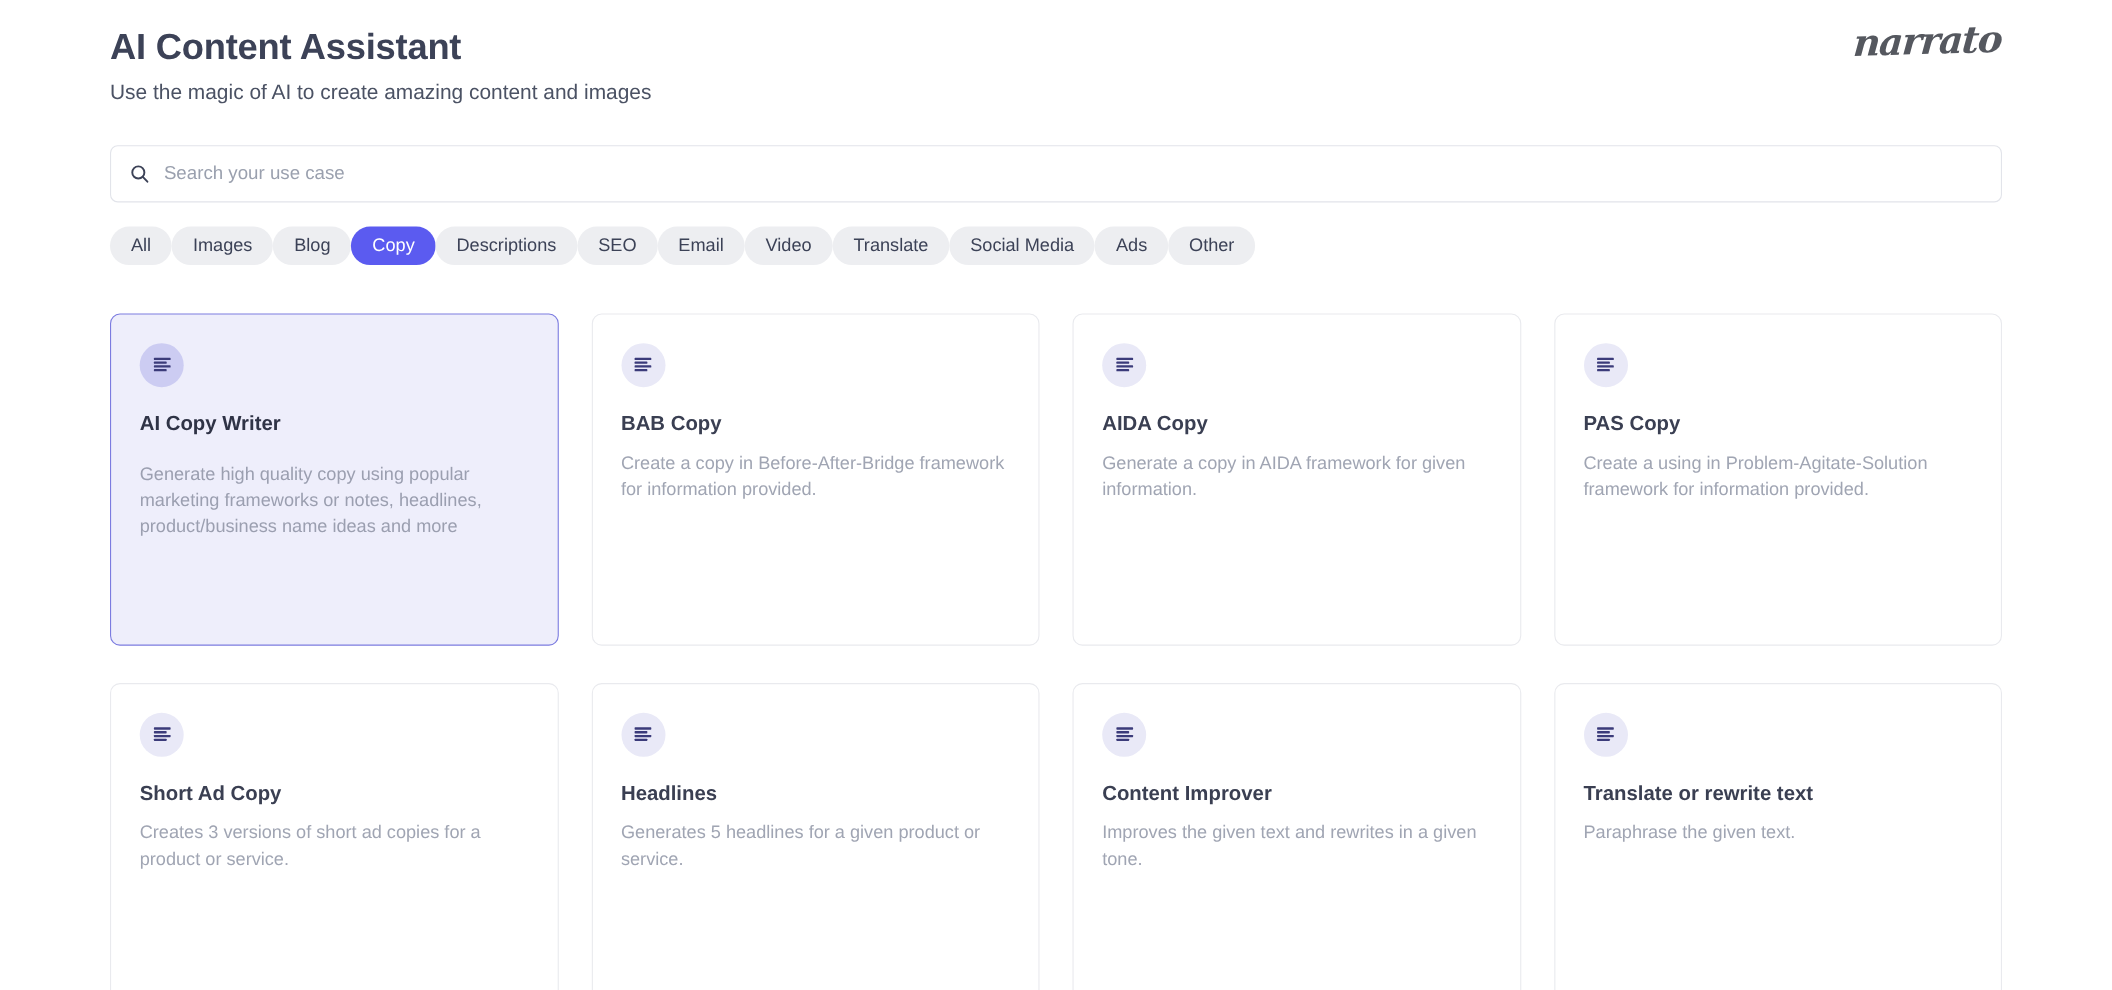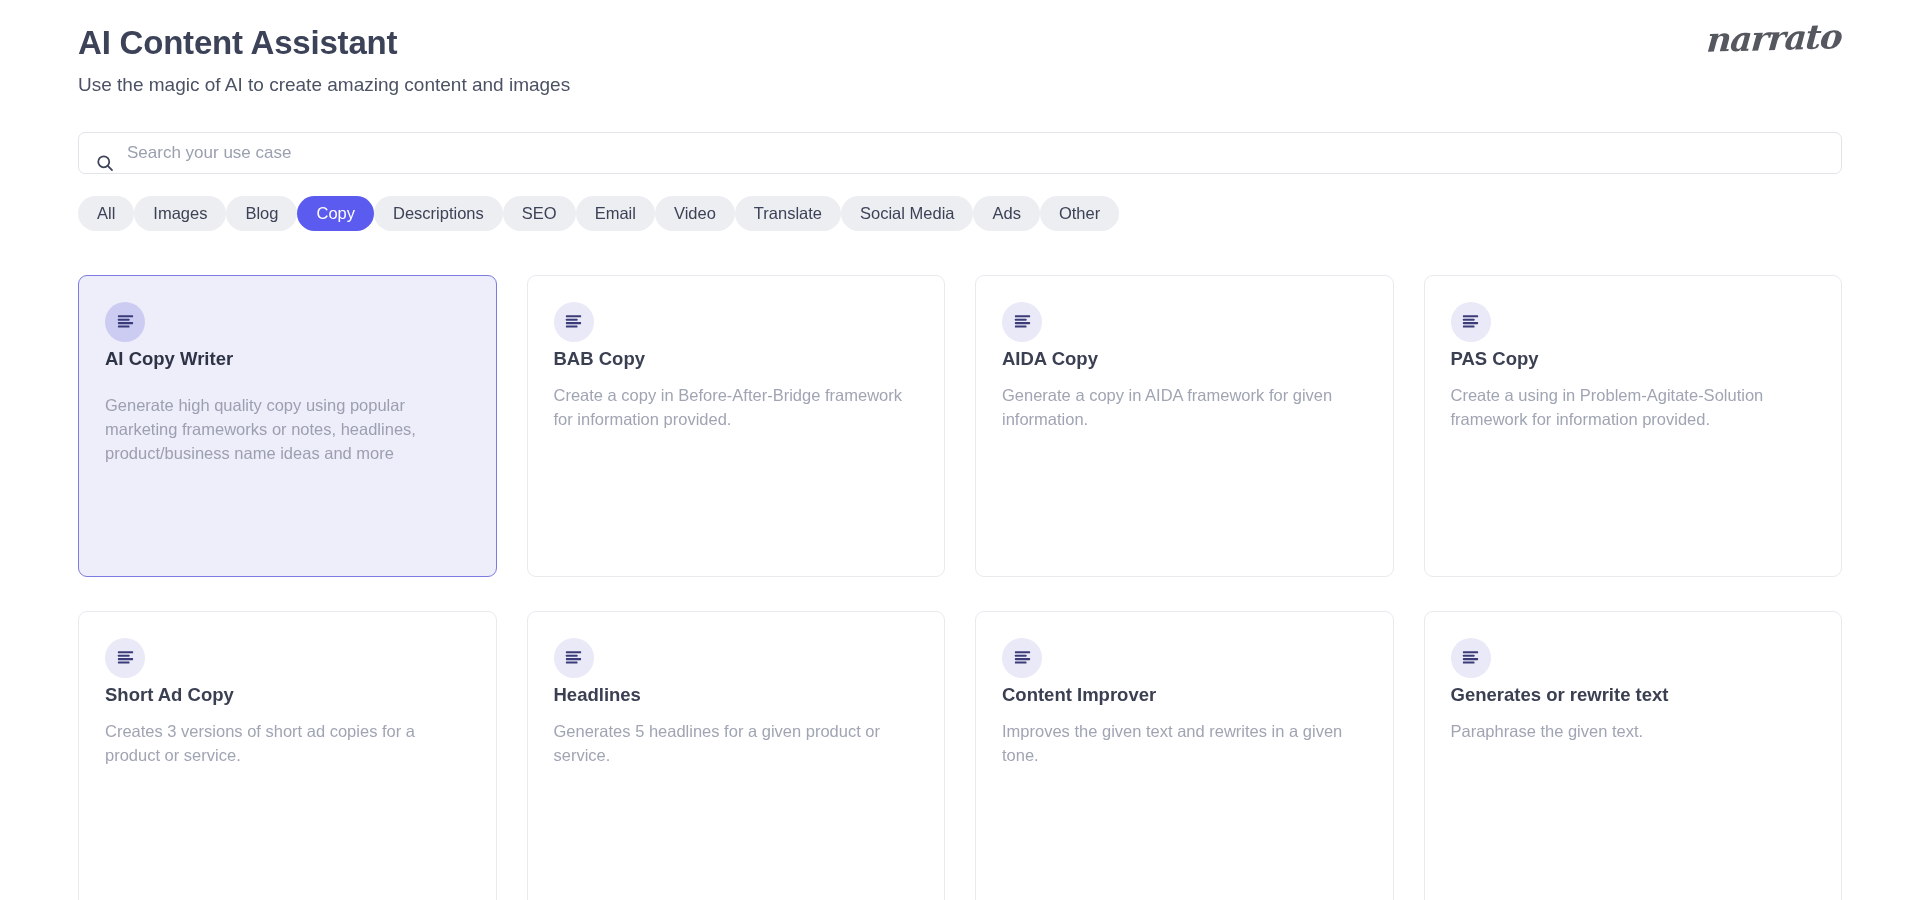--- a/index.html
+++ b/index.html
@@ -15,21 +15,21 @@
     background: #ffffff;
     font-family: "Liberation Sans", "DejaVu Sans", sans-serif;
     color: #2e3440;
     -webkit-font-smoothing: antialiased;
   }
 
   .page {
     position: relative;
     width: 1920px;
     height: 900px;
-    padding: 0 78px;
+    padding: 0 100px;
   }
 
   
   .header {
     position: relative;
     padding-top: 22px;
   }
 
   .page-title {
     font-size: 33px;
@@ -57,25 +57,25 @@
     font-size: 34px;
     letter-spacing: -1.2px;
     color: #55585f;
     transform: skewX(-6deg) rotate(-1.6deg);
     user-select: none;
   }
 
   
   .search-wrap {
     margin-top: 34px;
-    height: 42px;
+    height: 52px;
     border: 1px solid #e2e4ea;
     border-radius: 7px;
     display: flex;
-    align-items: flex-end;
+    align-items: center;
     padding: 0 16px;
     background: #fff;
   }
 
   .search-icon {
     width: 20px;
     height: 20px;
     flex: 0 0 20px;
     margin-right: 12px;
     color: #3c4257;
@@ -158,21 +158,21 @@
     justify-content: center;
   }
 
   .card.is-selected .card-icon {
     background: #ccccf2;
   }
 
   .card-icon svg { display: block; }
 
   .card-title {
-    margin-top: 6px;
+    margin-top: 22px;
     font-size: 18.5px;
     font-weight: 700;
     color: #3a3f52;
     line-height: 1.2;
   }
 
   .card.is-selected .card-title { color: #2f3346; }
 
   .card-desc {
     margin-top: 14px;
@@ -305,18 +305,18 @@
       </div>
       <div class="card">
         <div class="card-icon">
           <svg viewBox="0 0 20 20" width="19" height="19">
             <rect x="2" y="3.4" width="16" height="2.2" rx="0.6" fill="#3b3b7a"></rect>
             <rect x="2" y="7" width="12.2" height="2.2" rx="0.6" fill="#3b3b7a"></rect>
             <rect x="2" y="10.6" width="16" height="2.2" rx="0.6" fill="#3b3b7a"></rect>
             <rect x="2" y="14.2" width="12.2" height="2.2" rx="0.6" fill="#3b3b7a"></rect>
           </svg>
         </div>
-        <div class="card-title">Generates or rewrite text</div>
+        <div class="card-title">Translate or rewrite text</div>
         <div class="card-desc">Paraphrase the given text.</div>
       </div>
     </div>
 
 </div>
 
 </body></html>

